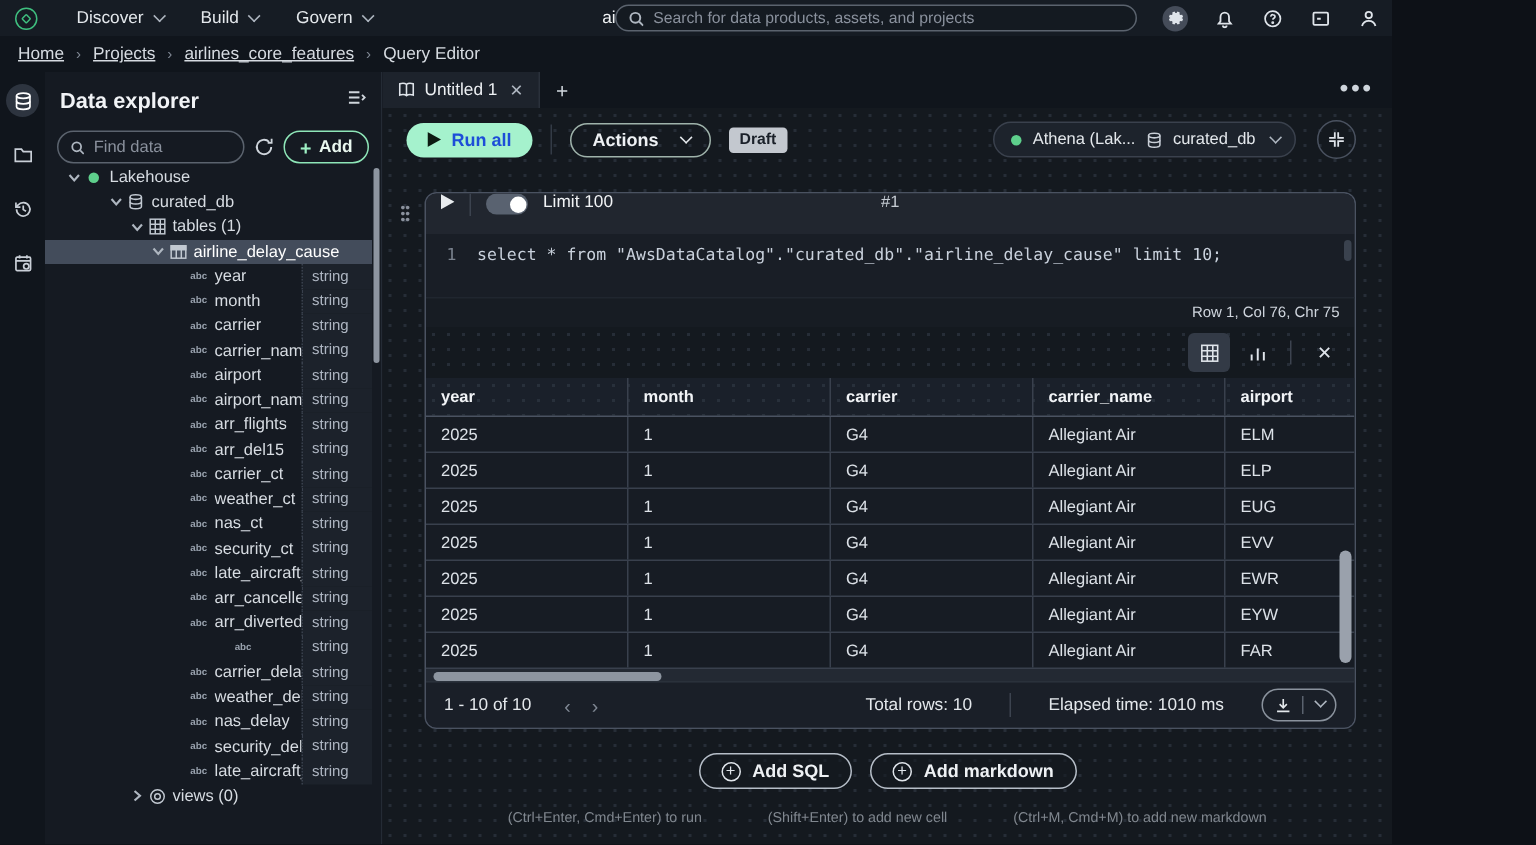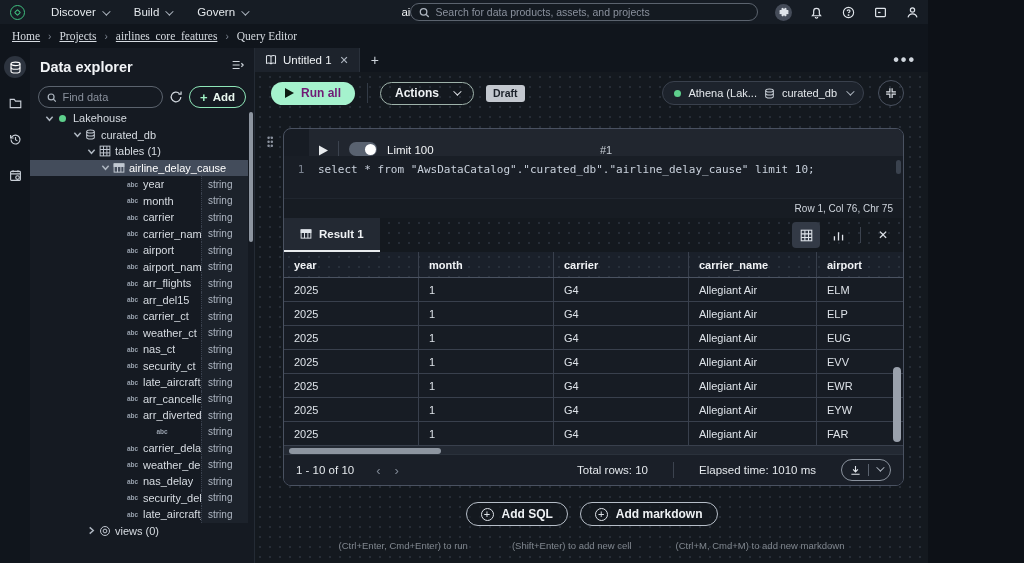--- a/index.html
+++ b/index.html
@@ -22,21 +22,21 @@
     display:flex; align-items:center; padding:0 8px; gap:6px; }
   .searchbox input { background:transparent; border:0; outline:0; color:#c4cad2; font-size:10.5px; width:100%;
     font-family:"Liberation Sans",sans-serif; }
   .searchbox input::placeholder { color:#8a919d; }
   .tico { width:15px; height:15px; display:flex; align-items:center; justify-content:center; color:#cfd5dc; cursor:pointer; }
   .gear-circle { width:17px; height:17px; background:#454c59; border-radius:50%; display:flex; align-items:center; justify-content:center; }
 
   
   .crumbbar { position:absolute; top:24px; left:0; right:0; height:24px; background:#10151c;
     display:flex; align-items:center; padding:0 12px; gap:8px; font-size:11.5px; z-index:29; }
-  .crumb { color:#d6dbe1; text-decoration:underline; cursor:pointer;font-family:Liberation Serif, serif; }
+  .crumb { color:#d6dbe1; text-decoration:underline; cursor:pointer; }
   .crumb.current { text-decoration:none; cursor:default; }
   .crumb-sep { color:#7f8793; font-size:10px; }
 
   
   .rail { position:absolute; top:48px; left:0; bottom:0; width:30px; background:#10151c;
     display:flex; flex-direction:column; align-items:center; padding-top:8px; gap:14px; }
   .rail-btn { width:22px; height:22px; display:flex; align-items:center; justify-content:center; border-radius:50%; cursor:pointer; color:#c9cfd7; }
   .rail-btn.active { background:#2d343f; color:#fff; }
 
   
@@ -64,40 +64,40 @@
   .tabbar { height:24px; background:#10151c; display:flex; align-items:stretch; position:relative; }
   .tab { display:flex; align-items:center; gap:6px; background:#1d232c; padding:0 10px; font-size:11.5px; color:#eef1f4;
     border-right:1px solid #2a313b; cursor:pointer; }
   .tab .x { color:#aeb6c0; font-size:11px; margin-left:2px; cursor:pointer; }
   .newtab { width:30px; display:flex; align-items:center; justify-content:center; color:#cfd5dc; font-size:14px; cursor:pointer; }
   .kebab { position:absolute; right:12px; top:0; bottom:0; display:flex; align-items:center; color:#cfd5dc; letter-spacing:2px; font-weight:700; cursor:pointer; }
   .canvas { position:absolute; top:24px; left:0; right:0; bottom:0;
     background-color:#14191f; background-image:radial-gradient(#262d37 1px, transparent 1px); background-size:10px 10px; }
 
   .toolbar { height:42px; display:flex; align-items:center; padding:0 16px; gap:12px; position:relative; }
-  .run-btn { height:23px; background:#a5f2cd; color:#701a75; border:0; border-radius:12px; font-size:12px; font-weight:700;
+  .run-btn { height:23px; background:#a5f2cd; color:#1d4ed8; border:0; border-radius:12px; font-size:12px; font-weight:700;
     display:flex; align-items:center; gap:7px; padding:0 14px; cursor:pointer; }
   .tb-div { width:1px; height:20px; background:#333b46; }
   .actions-btn { height:23px; background:transparent; border:1.5px solid #9fb3ab; border-radius:12px; color:#eef1f4;
     font-size:12px; font-weight:700; display:flex; align-items:center; gap:8px; padding:0 14px; cursor:pointer; }
   .actions-btn .chev { border-color:#e4e8ec; }
   .draft { height:17px; background:#c3c8cf; color:#1a2029; border-radius:3px; font-size:10.5px; font-weight:700;
     display:flex; align-items:center; padding:0 7px; }
   .tb-right { position:absolute; right:24px; display:flex; align-items:center; gap:14px; }
   .conn-pill { height:24px; border:1px solid #3a414d; background:#1d232c; border-radius:12px; display:flex; align-items:center;
     gap:7px; padding:0 11px; font-size:11px; color:#e4e8ec; cursor:pointer; }
   .dot-green { width:7px; height:7px; border-radius:50%; background:#5ecf8c; flex:none; }
   .collapse-btn { width:26px; height:26px; border-radius:50%; border:1px solid #4a5260; display:flex; align-items:center;
     justify-content:center; color:#dfe4ea; cursor:pointer; background:transparent; }
 
   
   .cellwrap { position:relative; margin:14px 24px 0 28px; }
   .drag { position:absolute; left:-16px; top:8px; color:#8a919d; font-size:9px; line-height:4px; width:10px; cursor:grab; }
   .card { border:1px solid #4a5261; border-radius:8px; overflow:hidden; background:#171c24; }
-  .cell-head { height:27px; background:#21262f; display:flex; align-items:flex-end; gap:10px; padding:0 10px; position:relative;margin-left:25px; }
+  .cell-head { height:27px; background:#21262f; display:flex; align-items:flex-start; gap:10px; padding:0 10px; position:relative; }
   .play { color:#e8ebee; cursor:pointer; display:flex; }
   .vdiv { width:1px; height:15px; background:#3c434f; }
   .toggle { width:28px; height:14px; border-radius:7px; background:#596270; position:relative; cursor:pointer; flex:none; }
   .toggle .knob { position:absolute; right:1.5px; top:1.5px; width:11px; height:11px; border-radius:50%; background:#fff; }
   .limit-label { font-size:11.5px; color:#f1f3f5; }
   .cellnum { position:absolute; left:50%; transform:translateX(-50%); font-size:11px; color:#c6ccd4; }
   .code { height:42px; background:#191e26; font-family:"DejaVu Sans Mono", monospace; font-size:11px; color:#c9d1dc;
     display:flex; padding:7px 0 0 0; position:relative; }
   .lineno { width:34px; text-align:center; color:#7a828e; flex:none; }
   .code-scroll { position:absolute; right:2px; top:4px; width:5px; height:14px; background:#3a424e; border-radius:3px; }
@@ -574,28 +574,20 @@
             <span class="cellnum">#1</span>
           </div>
           <div class="code">
             <span class="lineno">1</span>
             <span>select * from "AwsDataCatalog"."curated_db"."airline_delay_cause" limit 10;</span>
             <span class="code-scroll"></span>
           </div>
           <div class="cursor-strip">Row 1,  Col 76,  Chr 75</div>
 
           <div class="res-tabs">
-            <span class="res-tab">
-              <svg width="12" height="12" viewBox="0 0 16 16" fill="none" stroke="#dfe4ea" stroke-width="1.3">
-                  <rect x="1.5" y="2.5" width="13" height="11"></rect>
-                  <path d="M1.5 6h13M6 6v7.5M10.5 6v7.5"></path>
-                  <rect x="1.5" y="2.5" width="13" height="3.5" fill="#dfe4ea"></rect>
-                </svg>
-              <span>Result 1</span>
-            </span>
             <span class="res-icons">
               <span class="vico active">
                 <svg width="13" height="13" viewBox="0 0 16 16" fill="none" stroke="currentColor" stroke-width="1.3">
                     <rect x="1.5" y="1.5" width="13" height="13"></rect>
                     <path d="M1.5 6h13M1.5 10.5h13M6 1.5v13M10.5 1.5v13"></path>
                   </svg>
               </span>
               <span class="vico">
                 <svg width="13" height="13" viewBox="0 0 16 16" fill="none" stroke="currentColor" stroke-width="1.6">
                     <path d="M3 14V9M8 14V4M13 14V7"></path>

